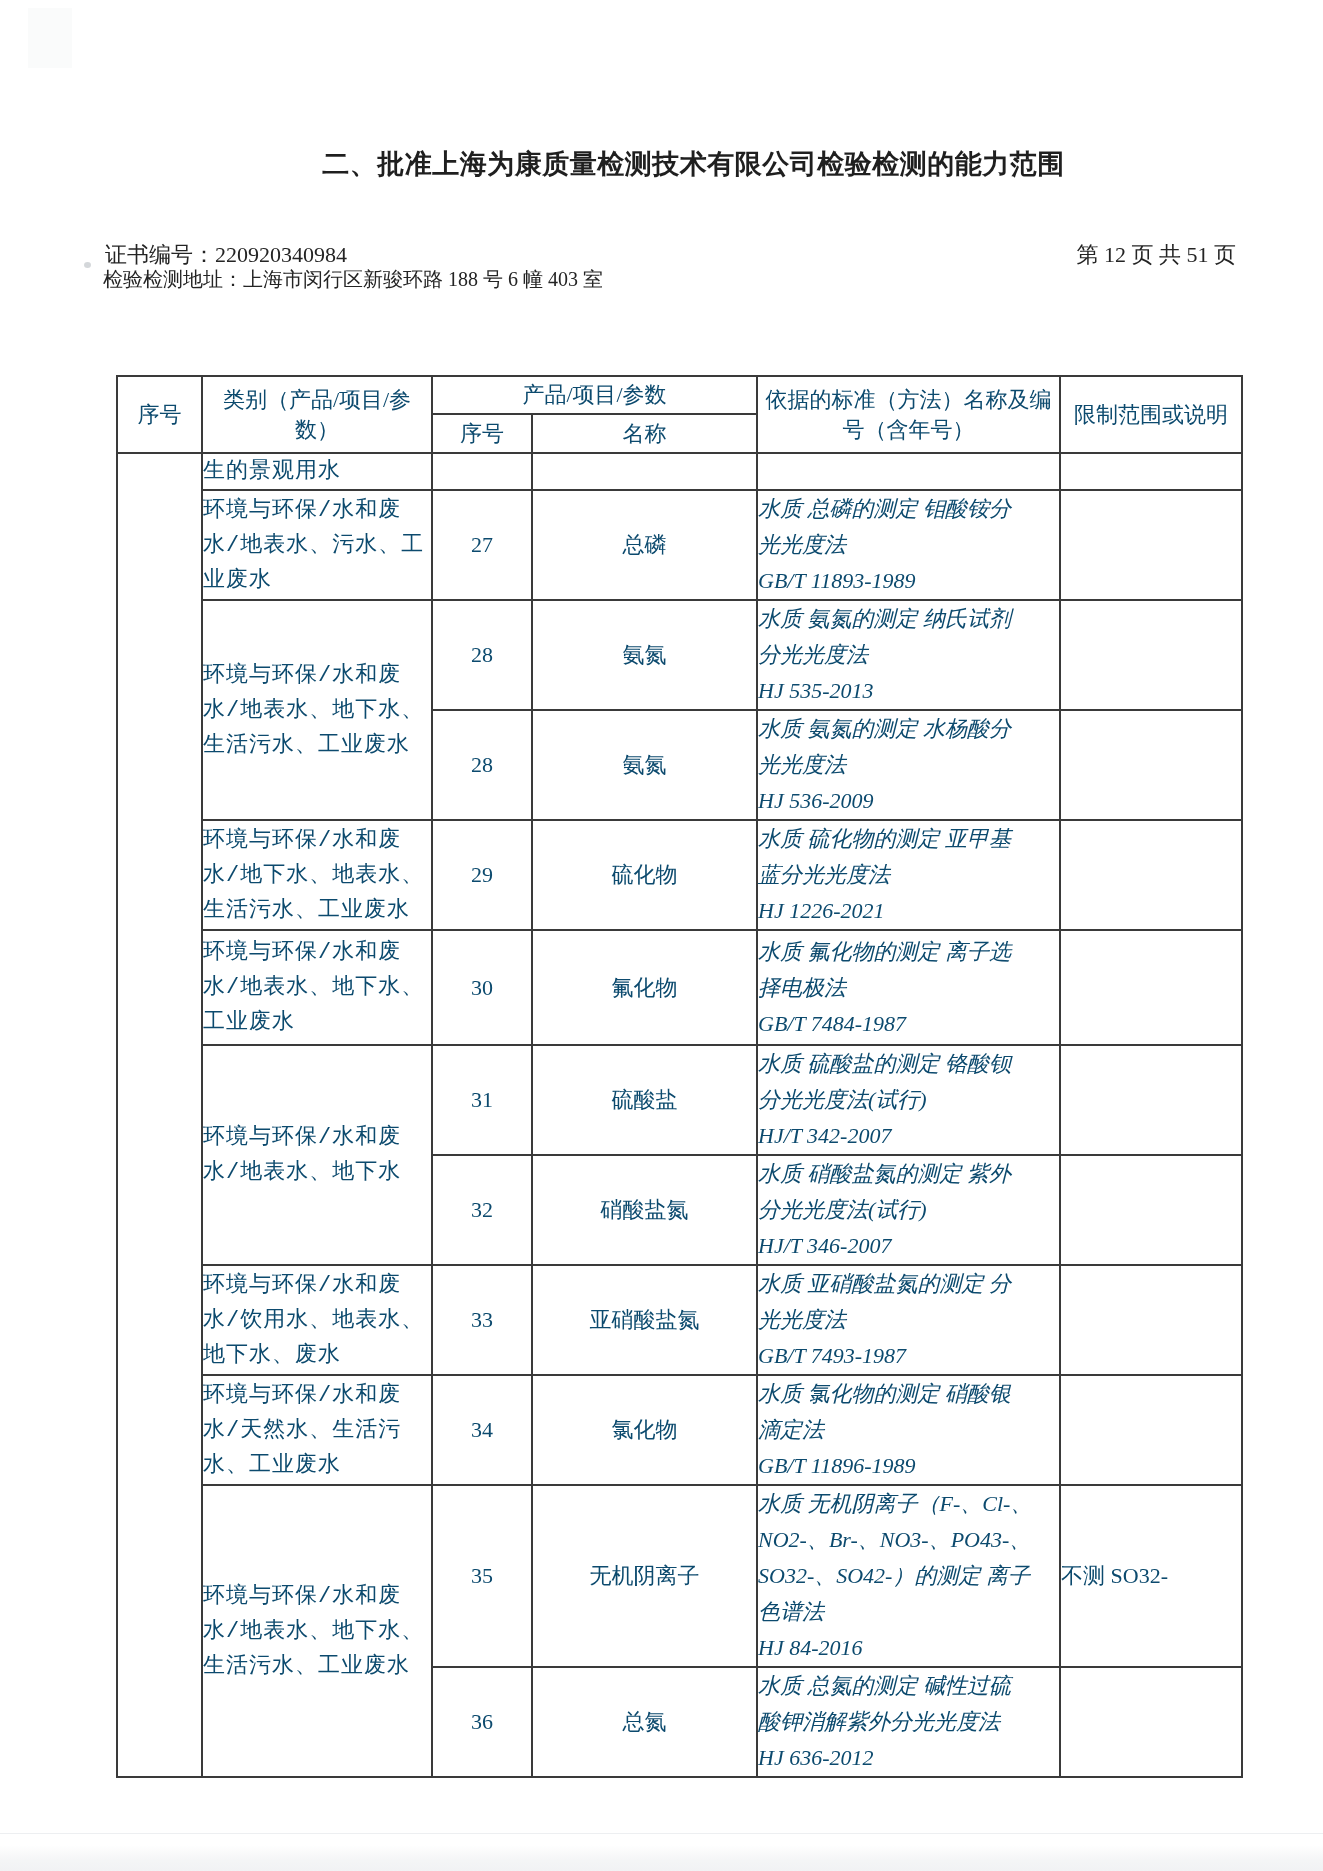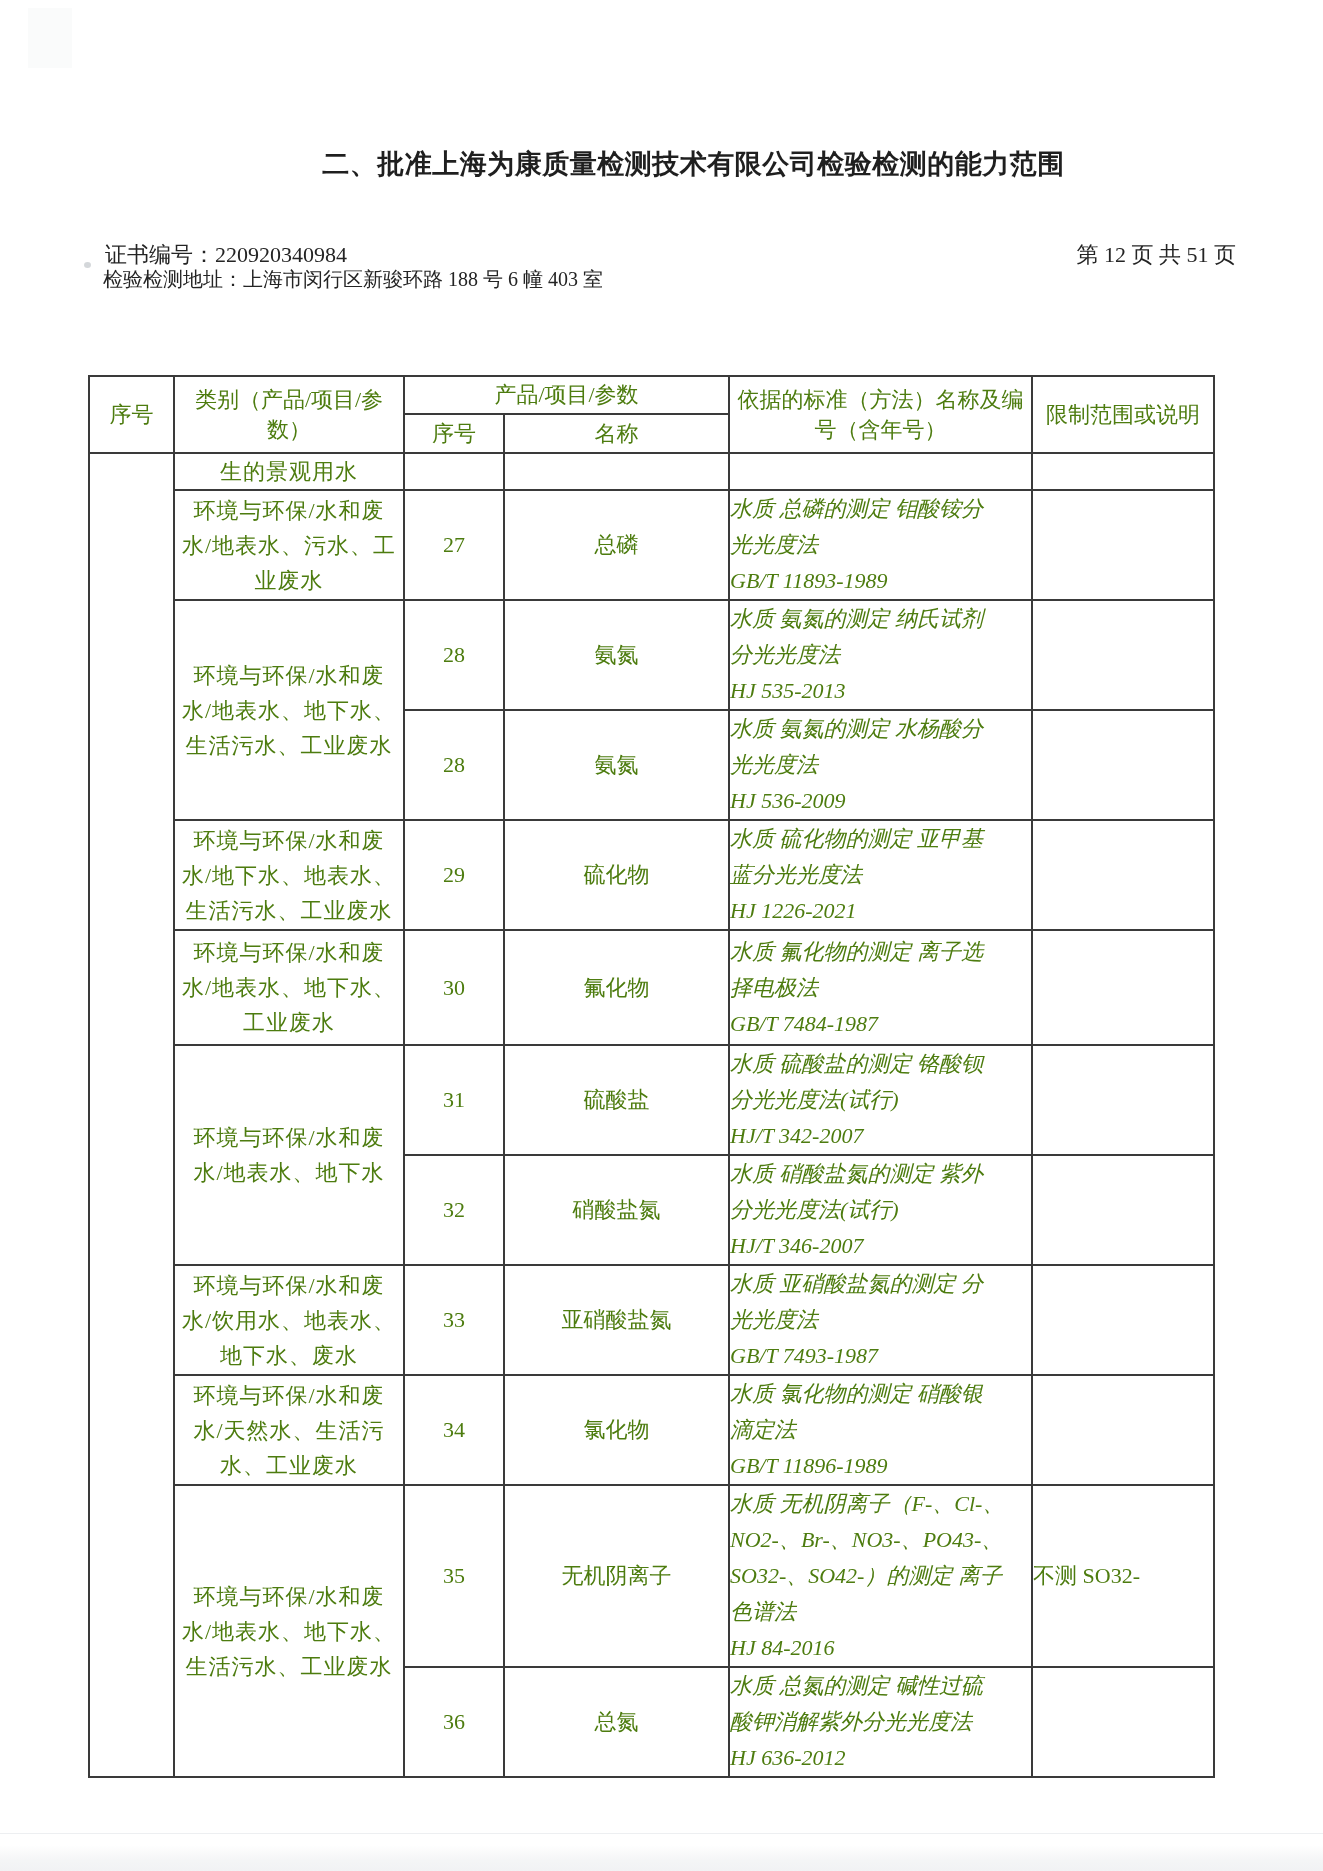--- a/index.html
+++ b/index.html
@@ -25,38 +25,38 @@
   .meta-row{
     position:absolute;top:200px;left:105px;width:1131px;
     display:flex;justify-content:space-between;align-items:baseline;
     font-size:22px;color:#242424;margin-top:40px;
   }
   .address{
     position:absolute;top:266px;left:103px;
     font-size:20px;color:#242424;
   }
   table.cap{
-    position:absolute;top:375px;left:88px;
+    position:absolute;top:375px;left:116px;
     width:1125px;
     border-collapse:collapse;
     table-layout:fixed;
     font-size:22px;
-    color:#4d7c0f;
+    color:#0c4a6e;
   }
   table.cap th,table.cap td{
     border:2px solid #3a3a3a;
     vertical-align:middle;
     font-weight:normal;
     padding:0;
     overflow:hidden;
   }
   th.hdr{ text-align:center; line-height:30px; white-space:pre-line; }
   td.cat{
-    text-align:center; padding:4px 8px 4px 10px;
-    white-space:pre-line; line-height:35px; letter-spacing:1px;
+    text-align:left; padding:4px 8px 4px 10px;
+    white-space:pre-line; line-height:35px; letter-spacing:1px;font-family:Liberation Mono, monospace;
   }
   td.num{ text-align:center; }
   td.nm{ text-align:center; padding:0 6px 0 12px; }
   td.std{
     text-align:left; padding:4px 4px 4px 8px;
     white-space:pre-line; line-height:36px;font-style:italic;
   }
   td.lim{ text-align:left; padding:0 4px 0 10px; }
   
   th.no-bb{ border-bottom-style:hidden; }

